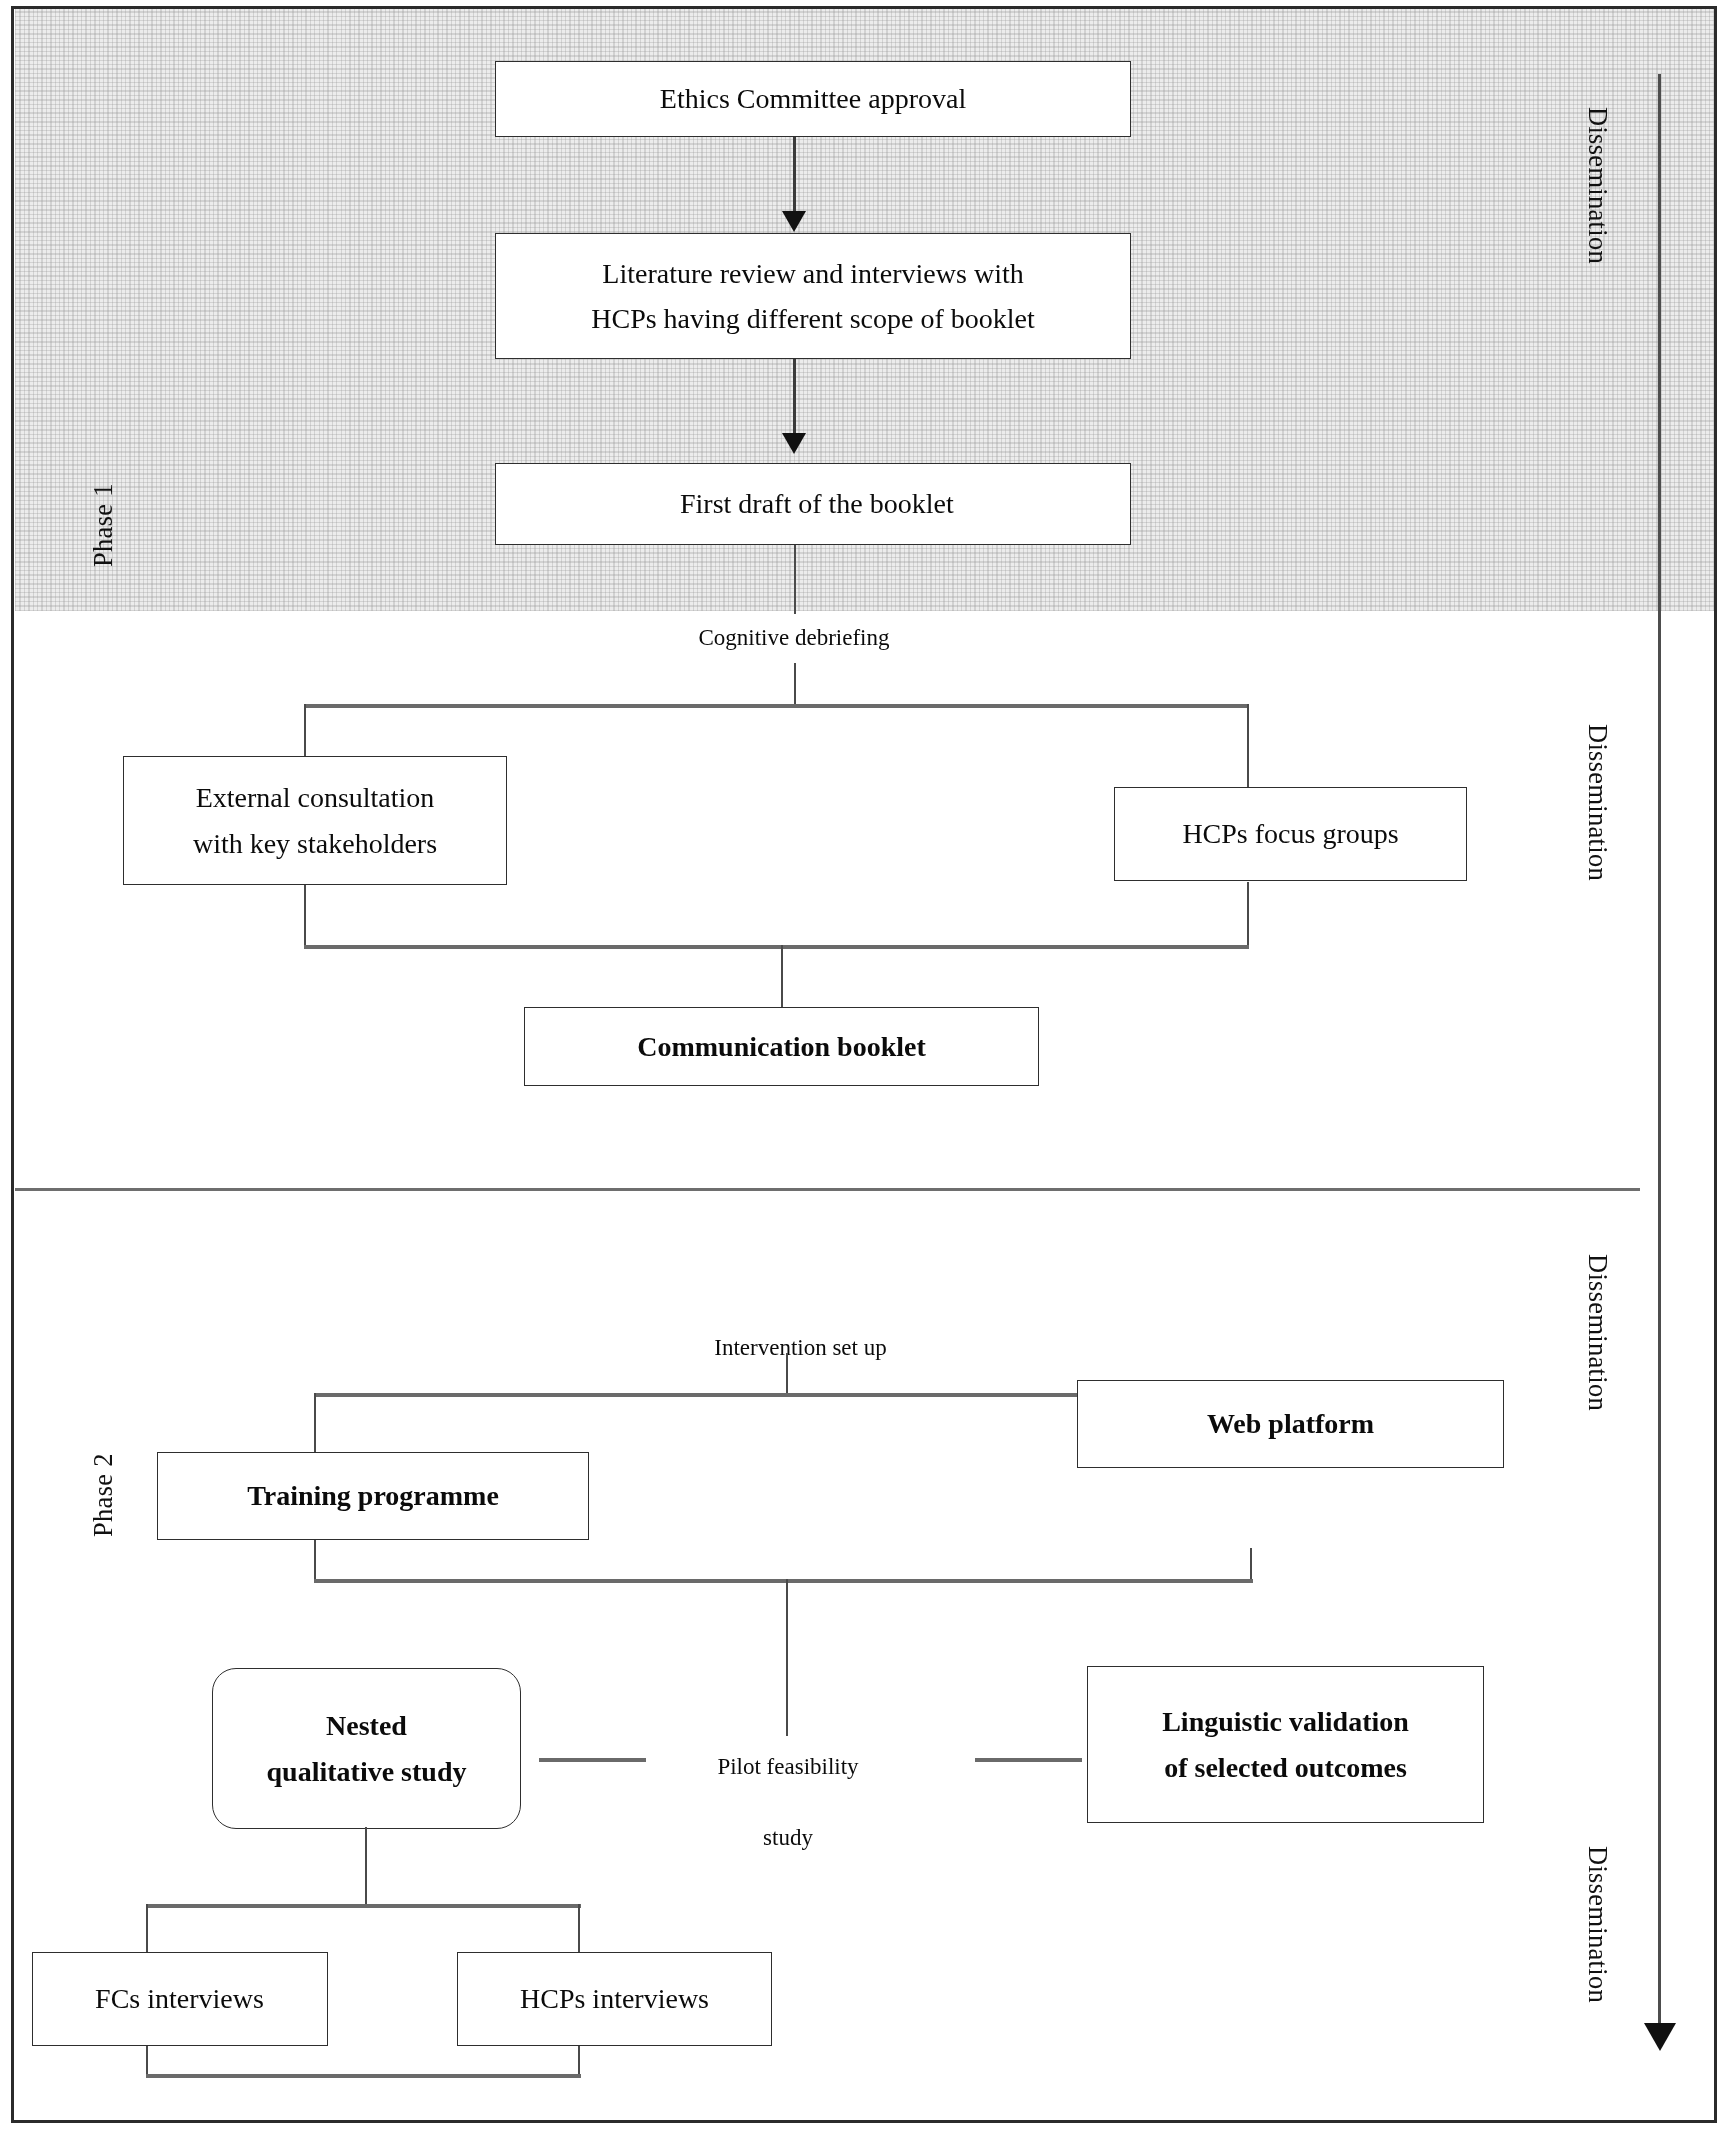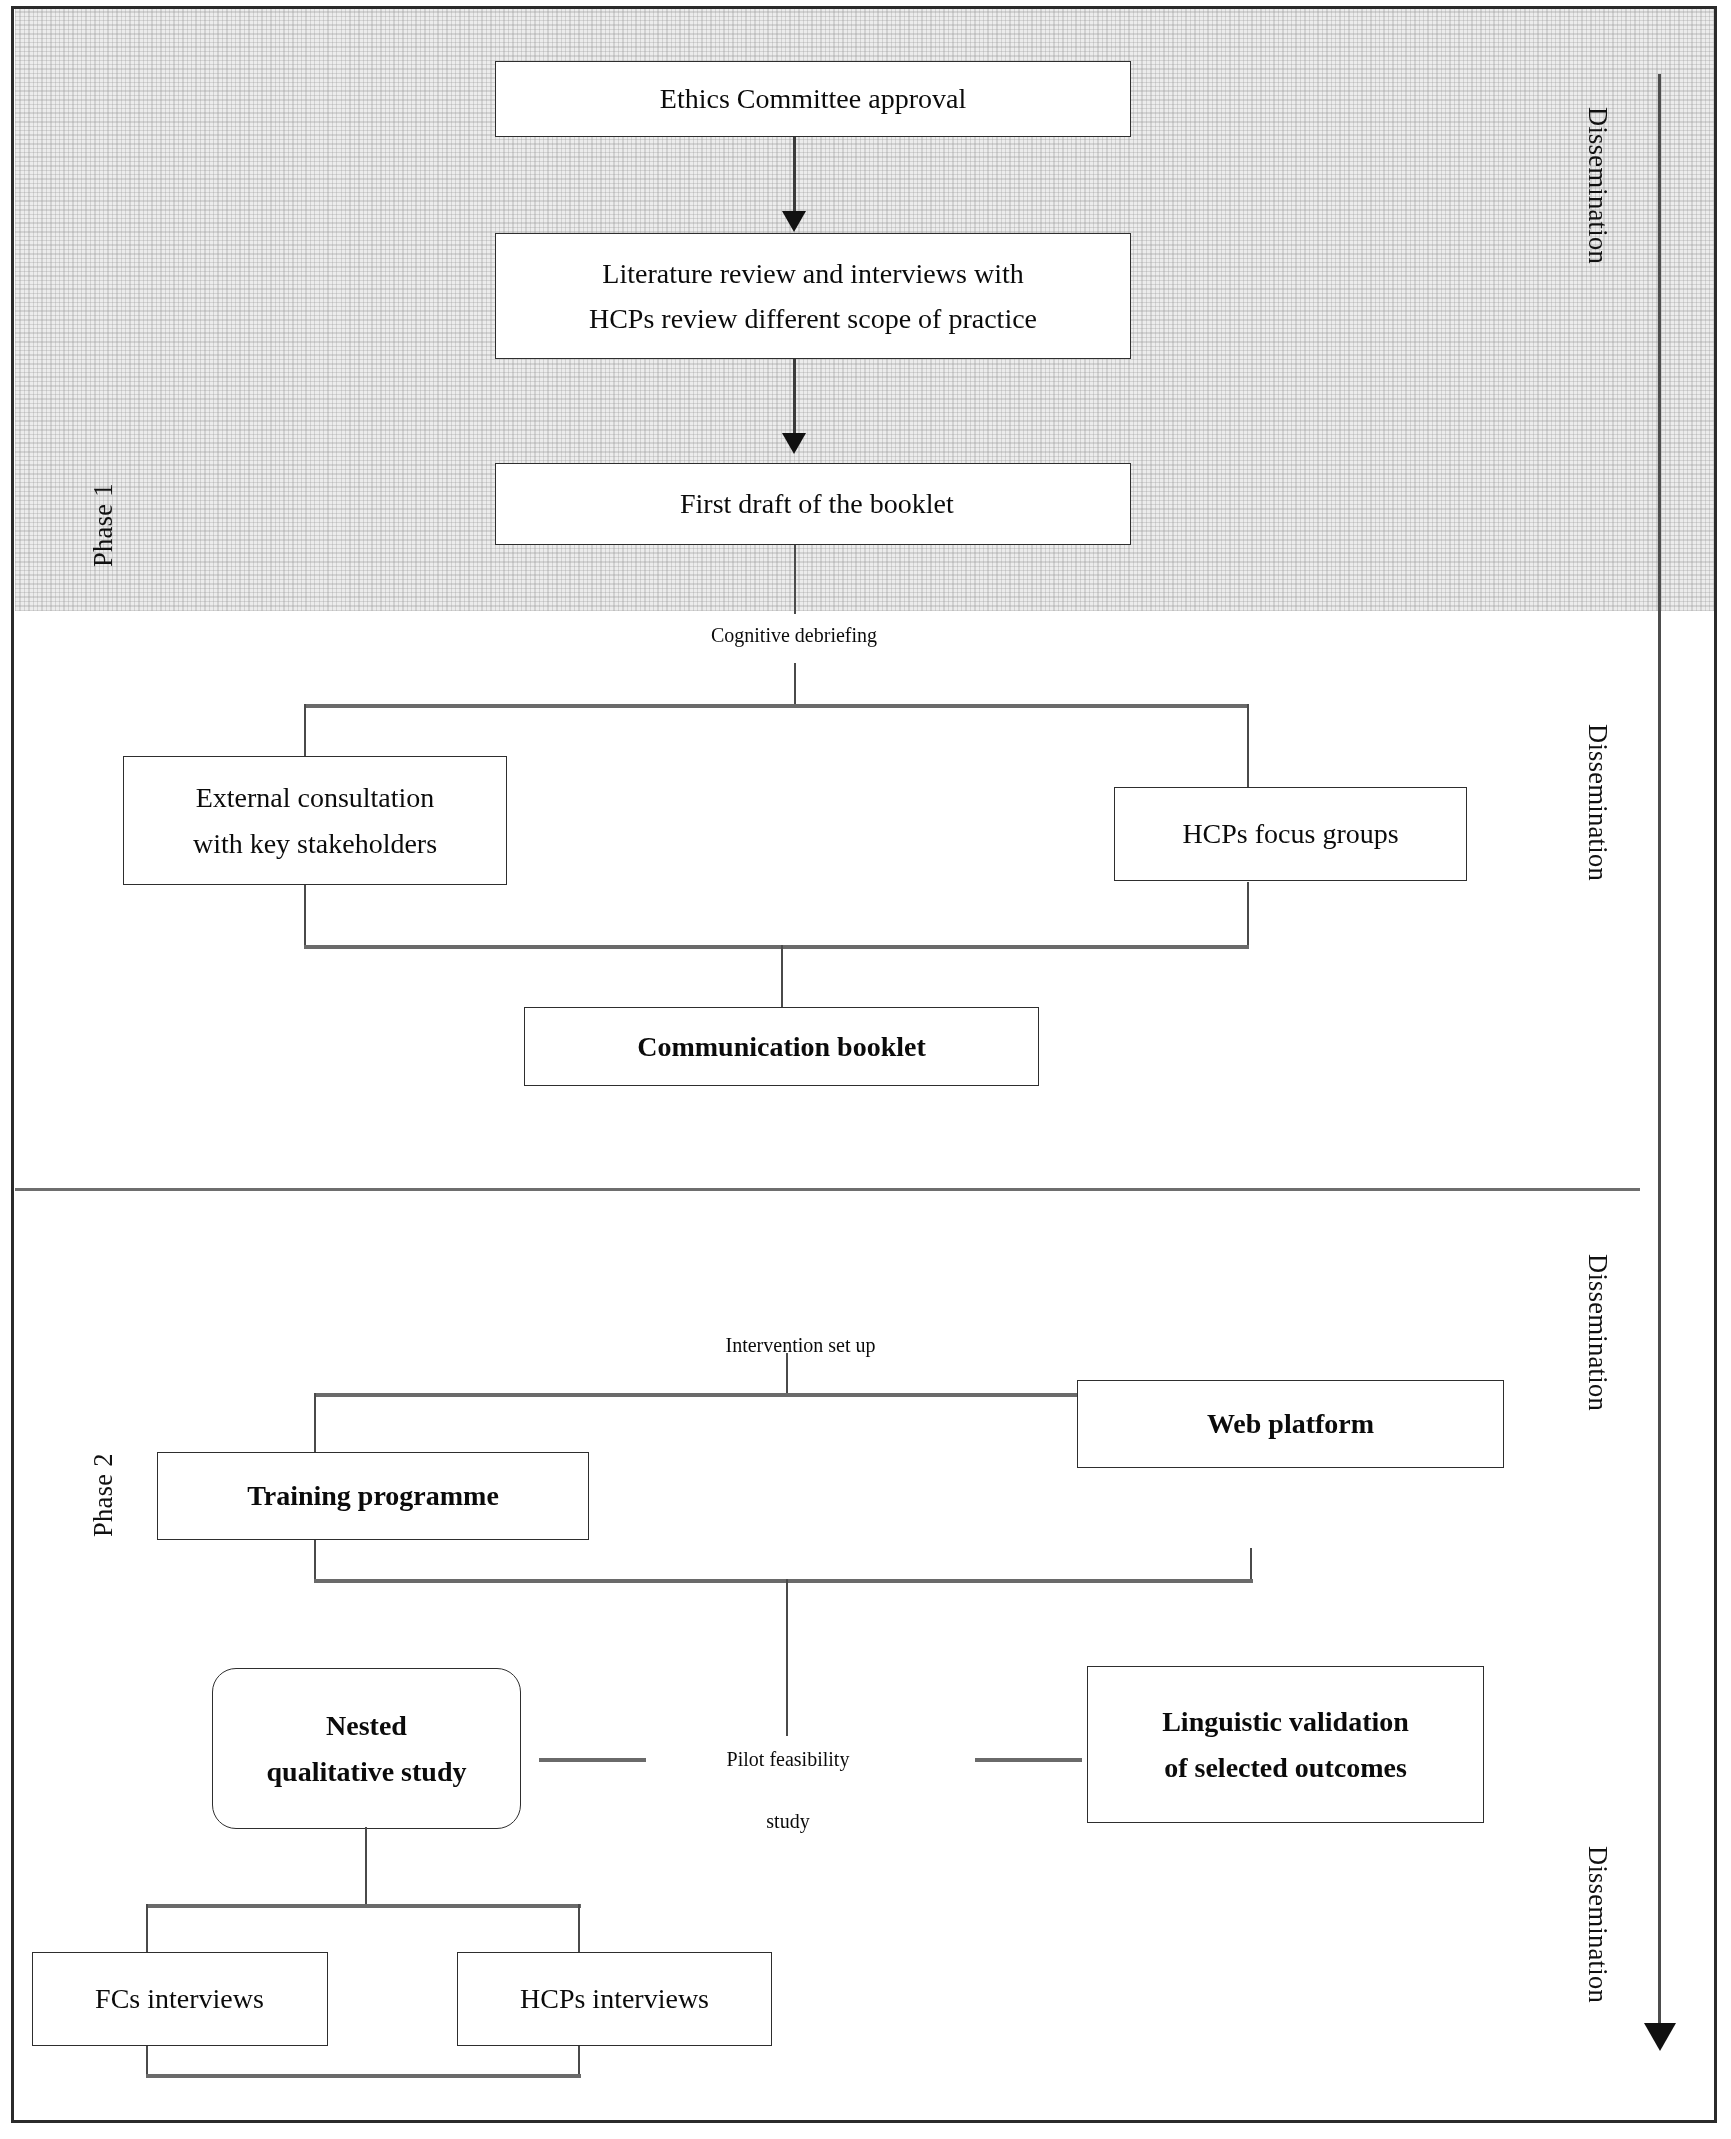--- a/index.html
+++ b/index.html
@@ -113,21 +113,21 @@
     text-align-last: justify;
     padding: 0 16.4px;
   }
   .box.justify .ln { display: block; }
   .box.justify .ln.last { text-align-last: left; }
 
   
   .plain-label {
     position: absolute;
     text-align: center;
-    font-size: 20px;
+    font-size: 23px;
     line-height: 1.55;
     color: #0b0b0b;
     white-space: pre-line;
   }
 
   
   .vline {
     position: absolute;
     width: 2.5px;
     background: #3a3a3a;
@@ -172,21 +172,21 @@
   <div class="vlabel-down" style="left:1613px; top:1254px;">Dissemination</div>
   <div class="vlabel-down" style="left:1613px; top:1846px;">Dissemination</div>
 
   <div class="box" style="left:495px; top:61px; width:636px; height:76px;">Ethics Committee approval</div>
 
   <div class="vline" style="left:793px; top:137px; height:82px;"></div>
   <div class="arrow-down" style="left:782px; top:211px;"></div>
 
   <div class="box justify" style="left:495px; top:233px; width:636px; height:126px; display:flex; flex-direction:column; justify-content:center;">
     <span class="ln">Literature review and interviews with</span>
-    <span class="ln last">HCPs review different scope of practice</span>
+    <span class="ln last">HCPs having different scope of booklet</span>
   </div>
 
   <div class="vline" style="left:793px; top:359px; height:82px;"></div>
   <div class="arrow-down" style="left:782px; top:433px;"></div>
 
   <div class="box" style="left:495px; top:463px; width:636px; height:82px;padding-left:19px;">First draft of the booklet</div>
 
   <div class="vline thin" style="left:794px; top:545px; height:69px;"></div>
 
   <div class="plain-label" style="left:605px; top:620px; width:378px;">Cognitive debriefing</div>

